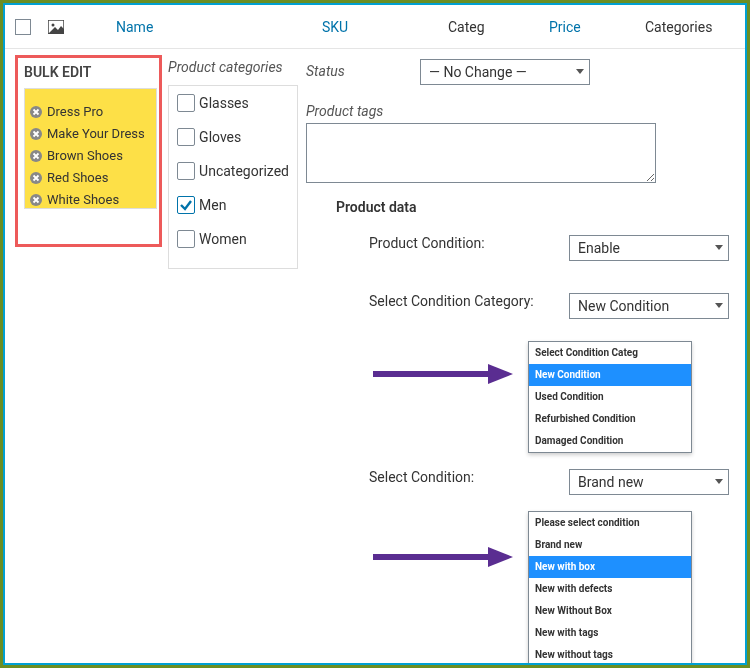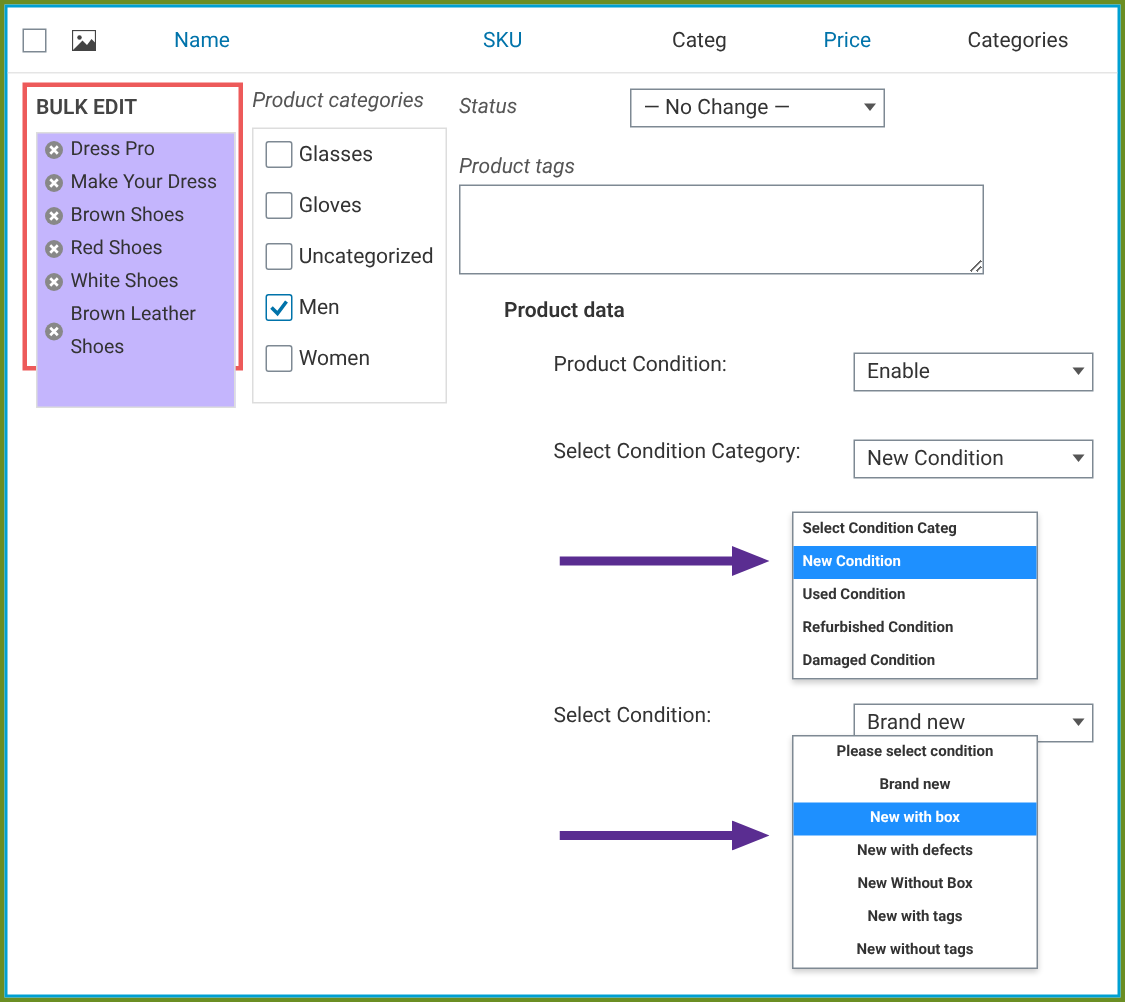--- a/index.html
+++ b/index.html
@@ -61,24 +61,24 @@
   }
   .bulk-title {
     font-weight: 600;
     color: #444;
     font-size: 14px;
     text-transform: uppercase;
     margin: 2px 0 8px 0;
   }
   .bulk-list {
     border: 1px solid #ddd;
-    background: #c4b5fd;
-    height: 184px;
+    background: #fde047;
+    height: 121px;
     overflow-y: scroll;
-    padding: 0 4px;
+    padding: 12px 4px;
   }
   .bulk-item {
     display:flex; align-items:center;
     line-height: 22px;
     font-size: 13px;
     gap: 4px;
     cursor: pointer;
   }
   .bulk-item svg { flex: 0 0 14px; }
   .bulk-list::-webkit-scrollbar { width: 16px; }
@@ -321,21 +321,21 @@
       </div>
 
       <div class="dropdown" id="dd-cat" style="top:292px; left:230px;">
           <div class="dd-item">Select Condition Categ</div>
           <div class="dd-item sel-item">New Condition</div>
           <div class="dd-item">Used Condition</div>
           <div class="dd-item">Refurbished Condition</div>
           <div class="dd-item">Damaged Condition</div>
         </div>
 
-      <div class="dropdown" id="dd-cond" style="top:441px; left:230px;text-align:center;">
+      <div class="dropdown" id="dd-cond" style="top:462px; left:230px;">
           <div class="dd-item">Please select condition</div>
           <div class="dd-item">Brand new</div>
           <div class="dd-item sel-item">New with box</div>
           <div class="dd-item">New with defects</div>
           <div class="dd-item">New Without Box</div>
           <div class="dd-item">New with tags</div>
           <div class="dd-item">New without tags</div>
         </div>
 
       <svg class="arrow" style="top:315px; left:75px;" viewBox="0 0 140 20">

